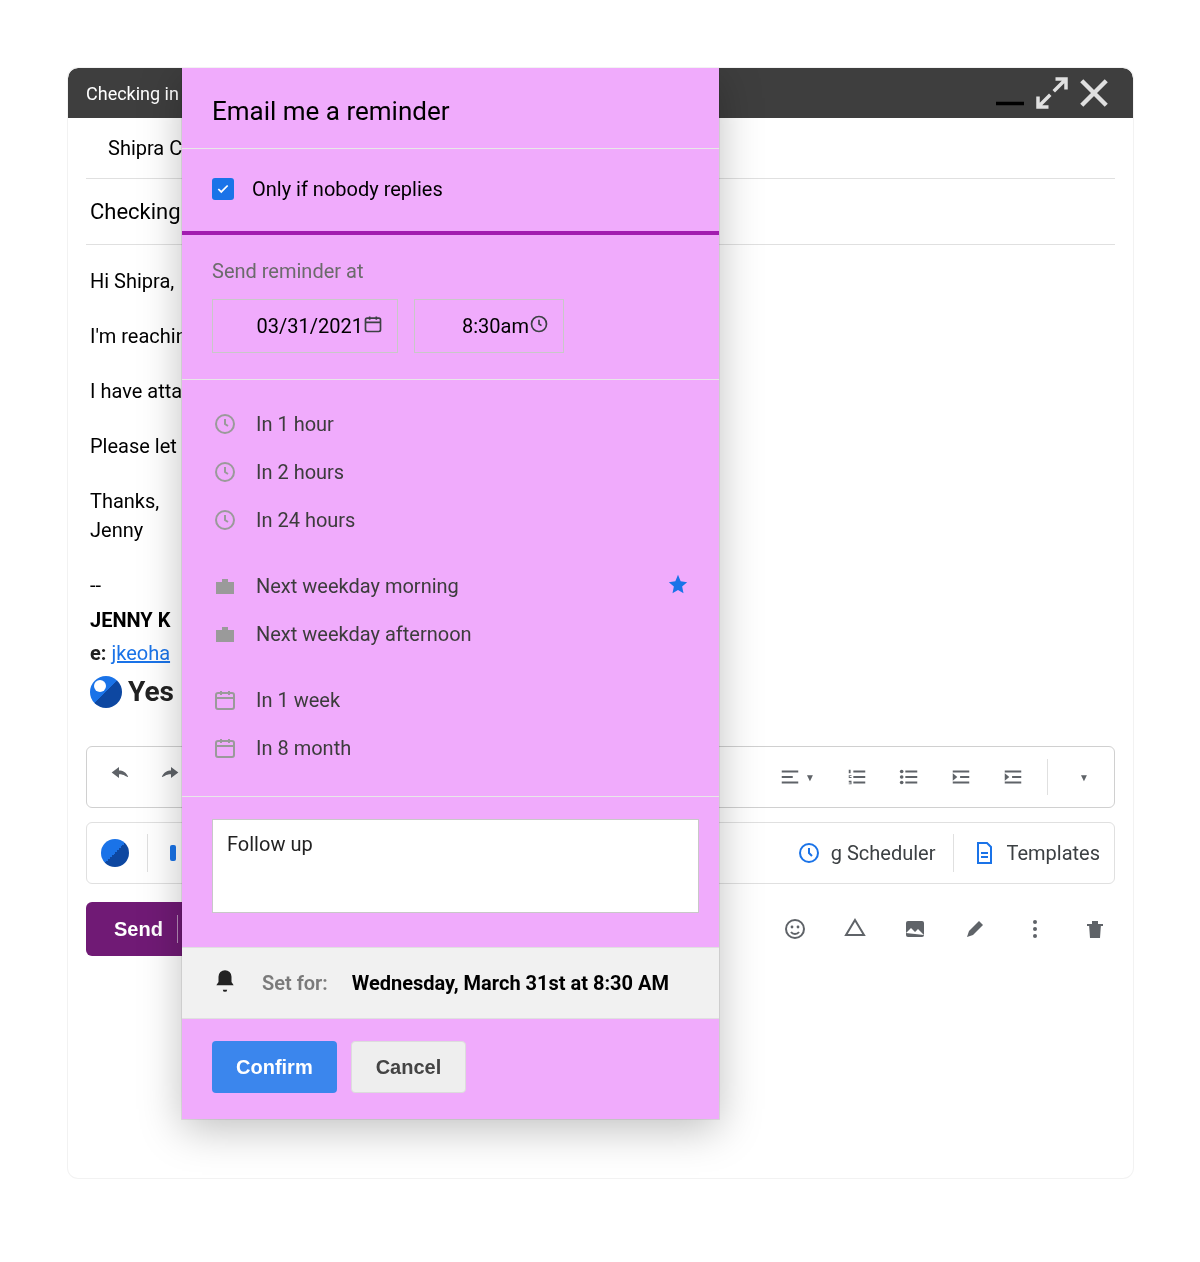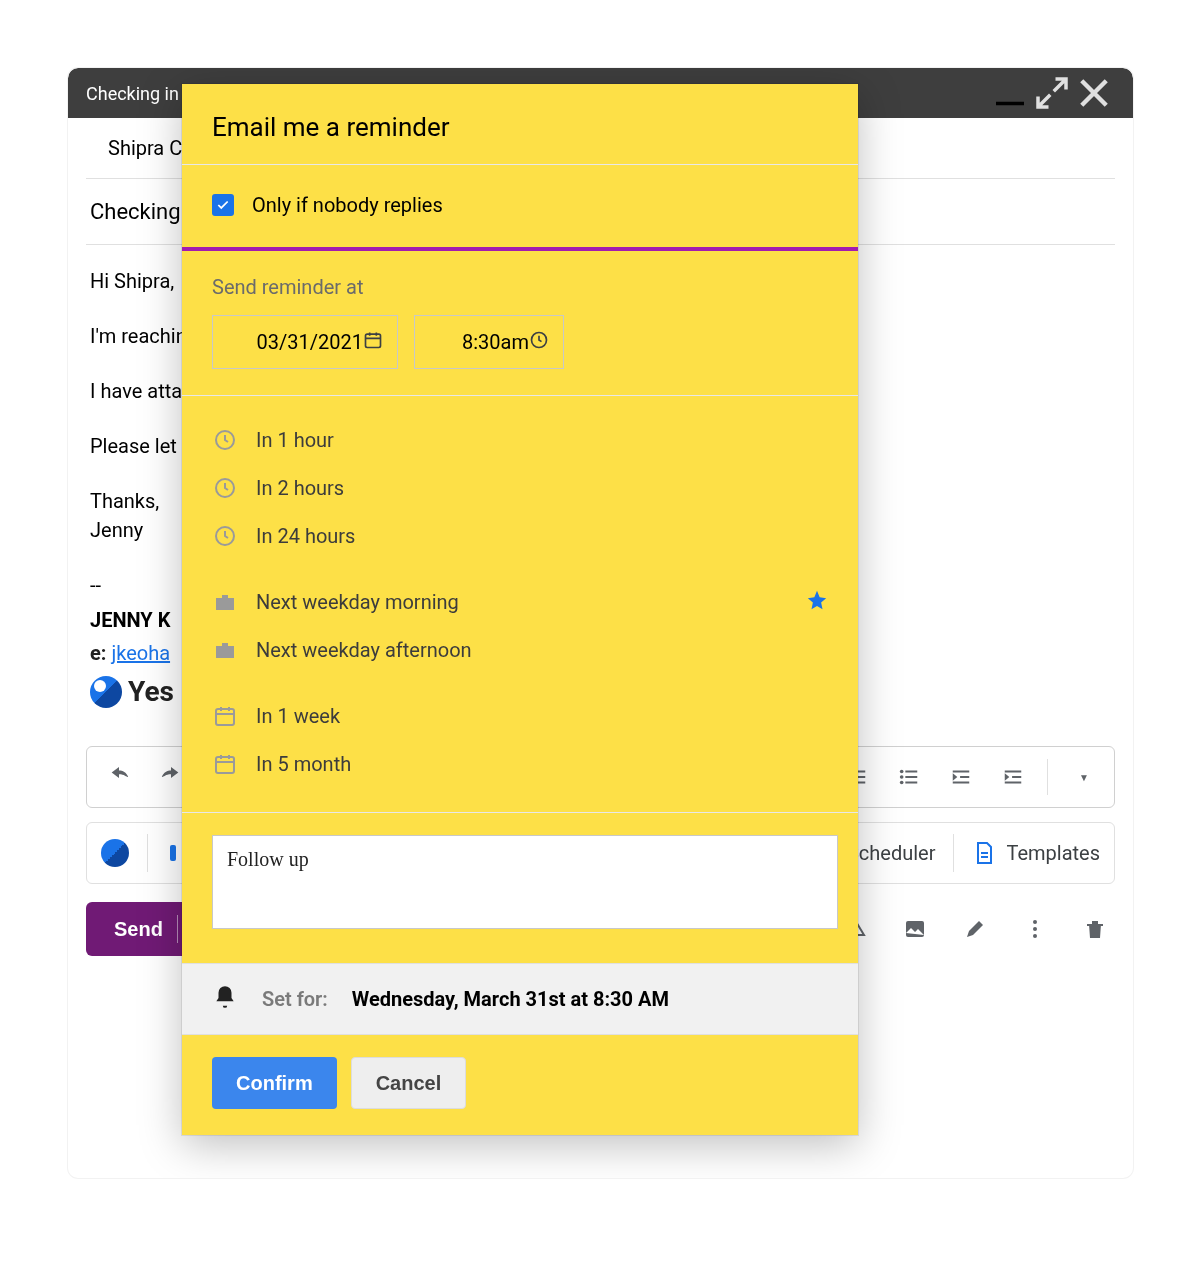--- a/index.html
+++ b/index.html
@@ -45,21 +45,21 @@
   
   .sendrow { margin: 18px 18px 0 18px; display: flex; align-items: center; gap: 20px; }
   .sendbtn { background: #701a75; color: #fff; border: none; border-radius: 6px; height: 54px; padding: 0 28px; font-size: 20px; font-weight: 600; display: flex; align-items: center; gap: 14px; cursor: pointer; }
   .sendbtn .divline { width: 1px; height: 28px; background: rgba(255,255,255,0.5); }
   .sendbtn .arrow { font-size: 12px; }
   .sr-spacer { flex: 1; }
   .sr-icn { width: 40px; height: 40px; display: flex; align-items: center; justify-content: center; cursor: pointer; color: #5f6368; }
   .sr-icn svg { width: 24px; height: 24px; fill: #5f6368; }
 
   
-  .popup { position: absolute; top: 16px; left: 114px; width: 676px; background: #fde047; box-shadow: 0 0 0 1px rgba(0,0,0,0.08), 0 10px 40px rgba(0,0,0,0.25); }
+  .popup { position: absolute; top: 0; left: 114px; width: 537px; background: #f0abfc; box-shadow: 0 0 0 1px rgba(0,0,0,0.08), 0 10px 40px rgba(0,0,0,0.25); }
   .popup-head { padding: 28px 30px 22px 30px; font-size: 26px; border-bottom: 1px solid #e8e8e8; }
   .check-row { display: flex; align-items: center; gap: 18px; padding: 28px 30px 30px 30px; border-bottom: 4px solid #a21caf; font-size: 20px; }
   .chk { width: 22px; height: 22px; border-radius: 3px; background: #1a73e8; display: flex; align-items: center; justify-content: center; cursor: pointer; }
   .chk svg { width: 14px; height: 14px; stroke: #fff; fill: none; stroke-width: 3; }
 
   .when { padding: 24px 30px 26px 30px; border-bottom: 1px solid #e8e8e8; }
   .when-label { color: #6b6b6b; font-size: 20px; margin-bottom: 16px; }
   .when-fields { display: flex; gap: 16px; }
   .fld { border: 1px solid #c8c8c8; height: 54px; display: flex; align-items: center; justify-content: flex-end; padding: 0 14px; font-size: 20px; cursor: pointer; }
   .fld.date { width: 186px; }
@@ -69,21 +69,21 @@
   .opts { padding: 20px 30px 24px 30px; border-bottom: 1px solid #e8e8e8; }
   .opt-group { margin-bottom: 18px; }
   .opt-group:last-child { margin-bottom: 0; }
   .opt { display: flex; align-items: center; gap: 18px; height: 48px; font-size: 20px; color: #3c3c3c; cursor: pointer; }
   .opt .oicn { width: 26px; height: 26px; display: flex; align-items: center; justify-content: center; }
   .opt .oicn svg { width: 24px; height: 24px; fill: none; stroke: #9a9a9a; stroke-width: 2; }
   .opt .oicn.filled svg { fill: #9a9a9a; stroke: none; }
   .opt .star { margin-left: auto; color: #1a73e8; }
   .opt .star svg { width: 22px; height: 22px; fill: #1a73e8; }
 
-  .note-row { padding: 22px 20px 30px 30px; font-family: Liberation Serif, serif; }
+  .note-row { padding: 22px 20px 30px 30px; }
   .note { border: 1px solid #c8c8c8; height: 94px; padding: 12px 14px; font-size: 20px; color: #222; width: 100%; resize: none; font-family: inherit; }
 
   .setfor { background: #f1f1f1; border-top: 1px solid #e0e0e0; border-bottom: 1px solid #e0e0e0; height: 72px; display: flex; align-items: center; gap: 24px; padding: 0 30px; font-size: 20px; }
   .setfor .bell svg { width: 26px; height: 26px; fill: #222; }
   .setfor .lbl { color: #7a7a7a; font-weight: 600; }
   .setfor .val { font-weight: 700; }
 
   .actions { display: flex; gap: 14px; padding: 22px 30px 26px 30px; }
   .btn { height: 52px; border-radius: 4px; padding: 0 24px; font-size: 20px; font-weight: 600; cursor: pointer; border: none; }
   .btn.confirm { background: #3b86ed; color: #fff; }
@@ -348,21 +348,21 @@
                 </span>
                 <span>In 1 week</span>
               </div>
           <div class="opt">
                 <span class="oicn">
                   <svg viewBox="0 0 24 24">
                     <rect x="3" y="5" width="18" height="16" rx="2"></rect>
                     <path d="M3 10h18M8 3v4M16 3v4"></path>
                   </svg>
                 </span>
-                <span>In 5 month</span>
+                <span>In 8 month</span>
               </div>
         </div>
       </div>
 
       <div class="note-row">
         <textarea class="note" style="">Follow up</textarea>
       </div>
 
       <div class="setfor">
         <span class="bell"><svg viewBox="0 0 24 24">

